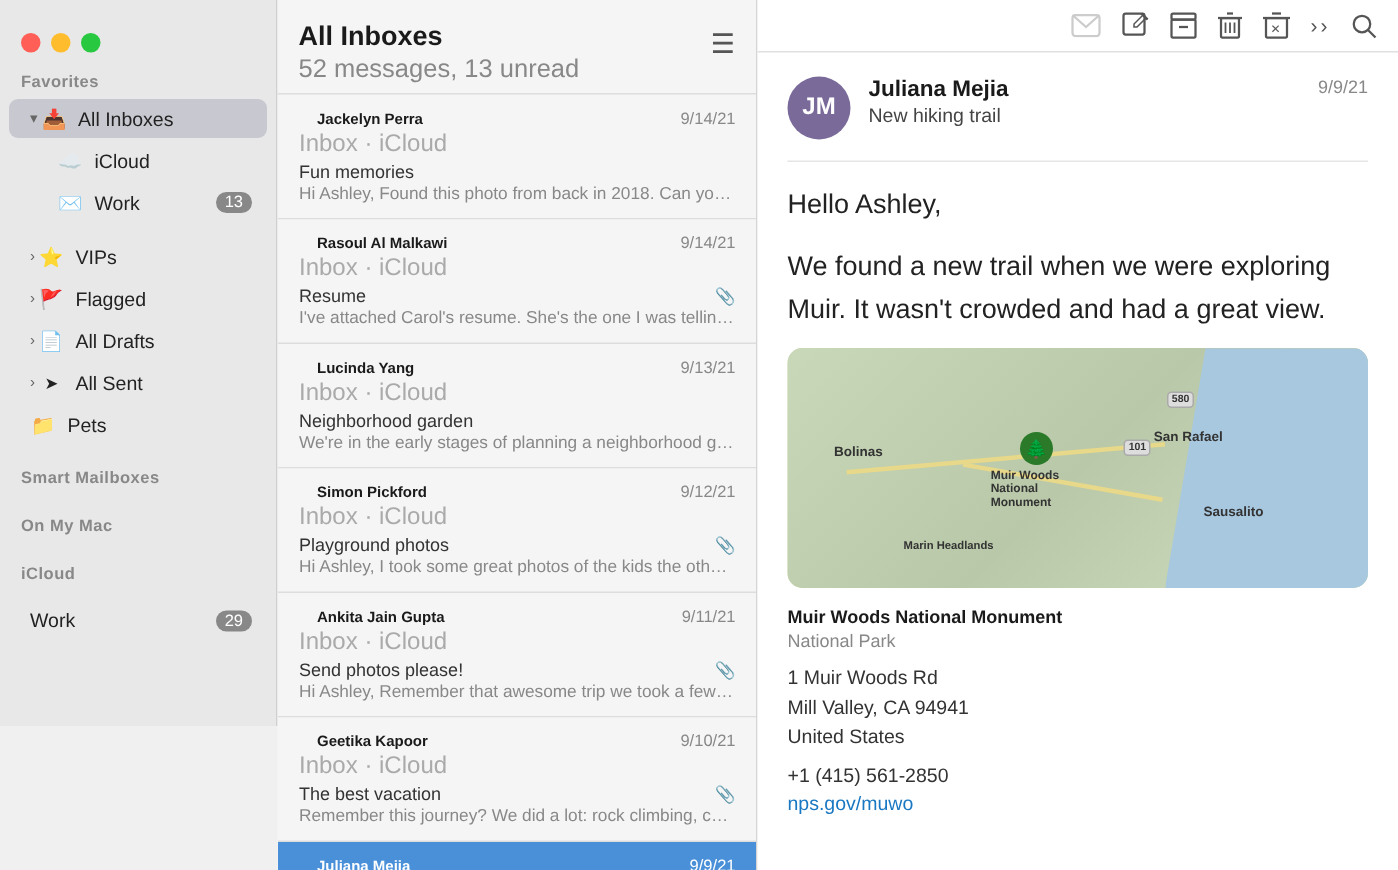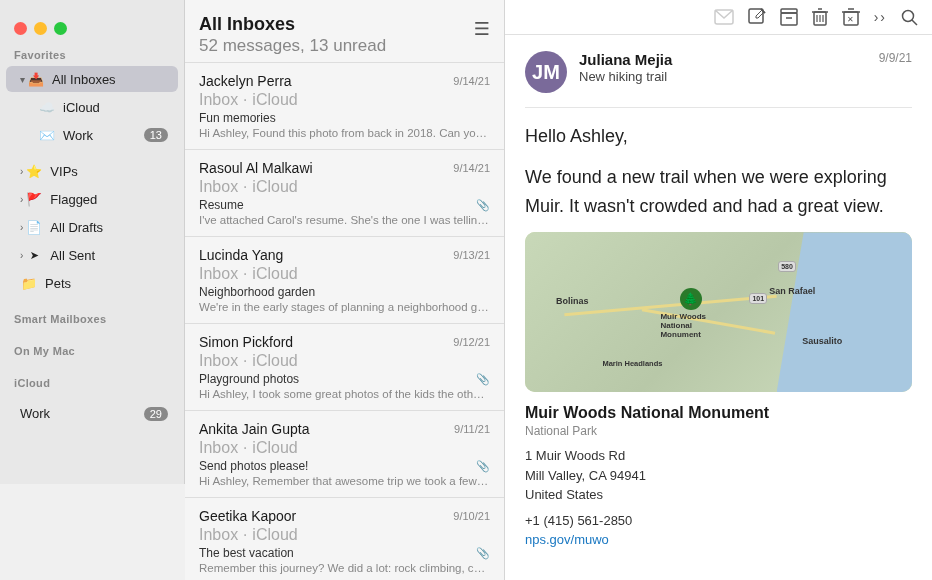--- a/index.html
+++ b/index.html
@@ -153,23 +153,24 @@
     }
 
     .mail-item-row1 {
       display: flex;
       justify-content: space-between;
       align-items: center;
       margin-bottom: 2px;
     }
 
     .sender {
-      font-size: 14px;
-      font-weight: 400;
+      font-size: 10px;
+      font-weight: 700;
       color: #1a1a1a;
+      margin-left: 12px;
     }
 
     .date {
       font-size: 11px;
       color: #888;
     }
 
     .mail-item-row2 {
       display: flex;
       justify-content: space-between;
@@ -248,21 +249,21 @@
 
     .avatar {
       width: 42px;
       height: 42px;
       border-radius: 50%;
       background: #7a6a9a;
       display: flex;
       align-items: center;
       justify-content: center;
       color: white;
-      font-size: 20px;
+      font-size: 16px;
       font-weight: 600;
       margin-right: 12px;
       flex-shrink: 0;
     }
 
     .detail-sender-info {
       flex: 1;
     }
 
     .detail-sender-name {
@@ -420,21 +421,21 @@
     .map-highway-580 {
       top: 18%;
       right: 30%;
     }
 
     .location-info {
       margin-top: 4px;
     }
 
     .location-name {
-      font-size: 16px;
+      font-size: 12px;
       font-weight: 700;
       color: #1a1a1a;
       margin-bottom: 2px;
     }
 
     .location-type {
       font-size: 12px;
       color: #888;
       margin-bottom: 8px;
     }

